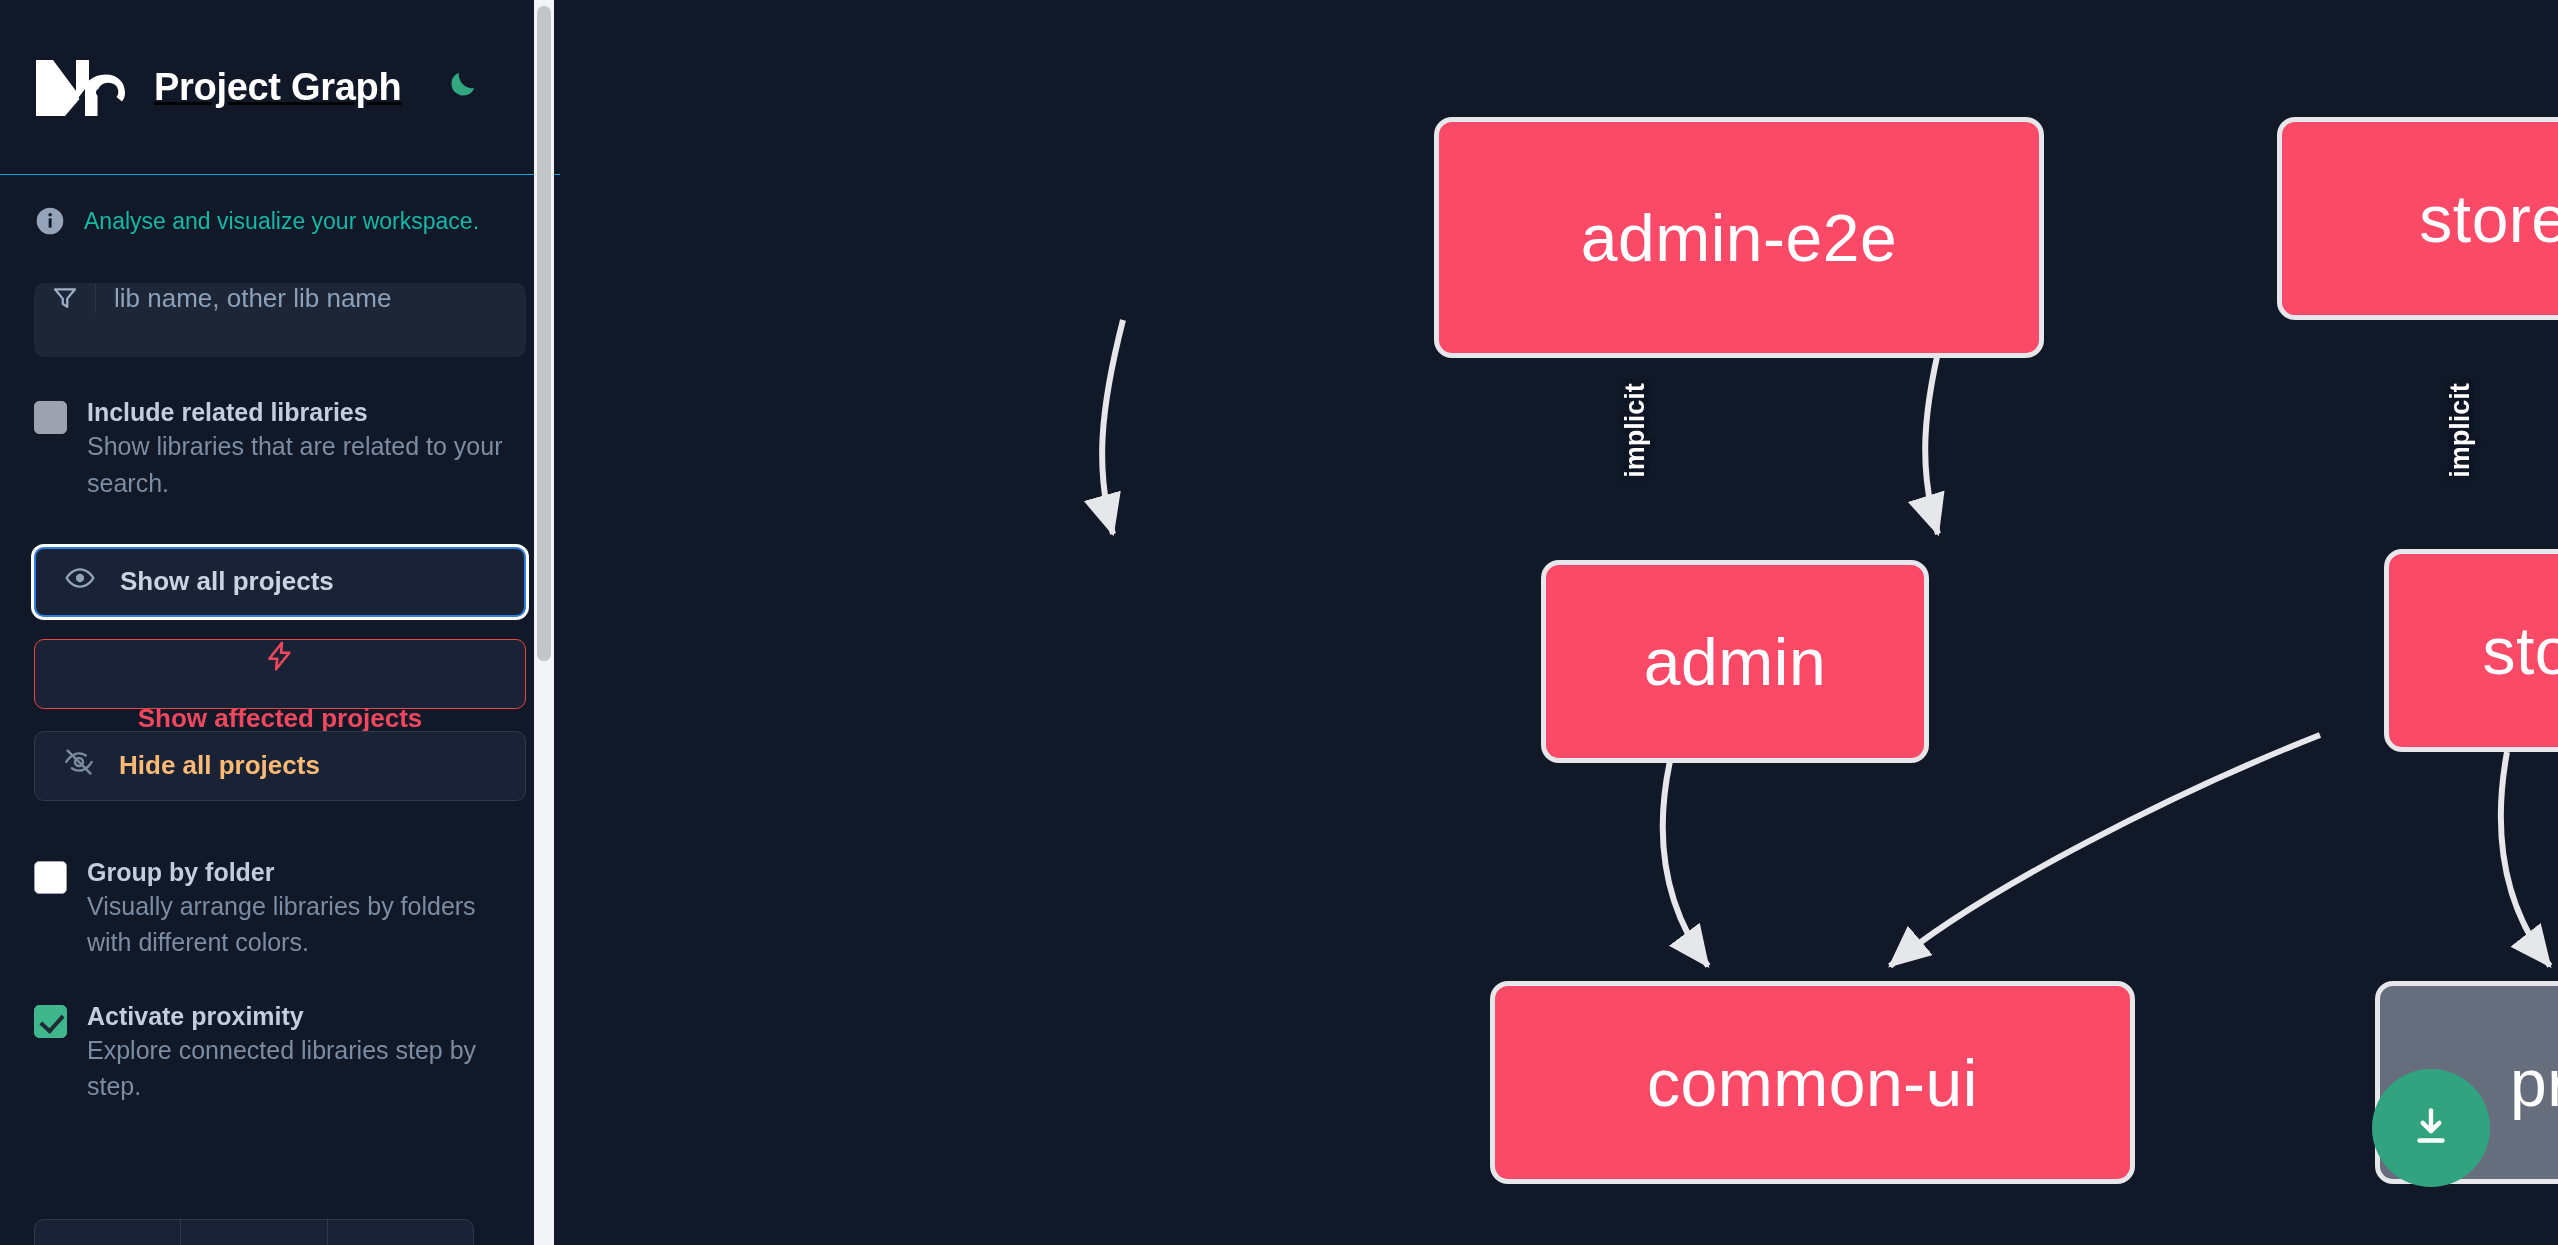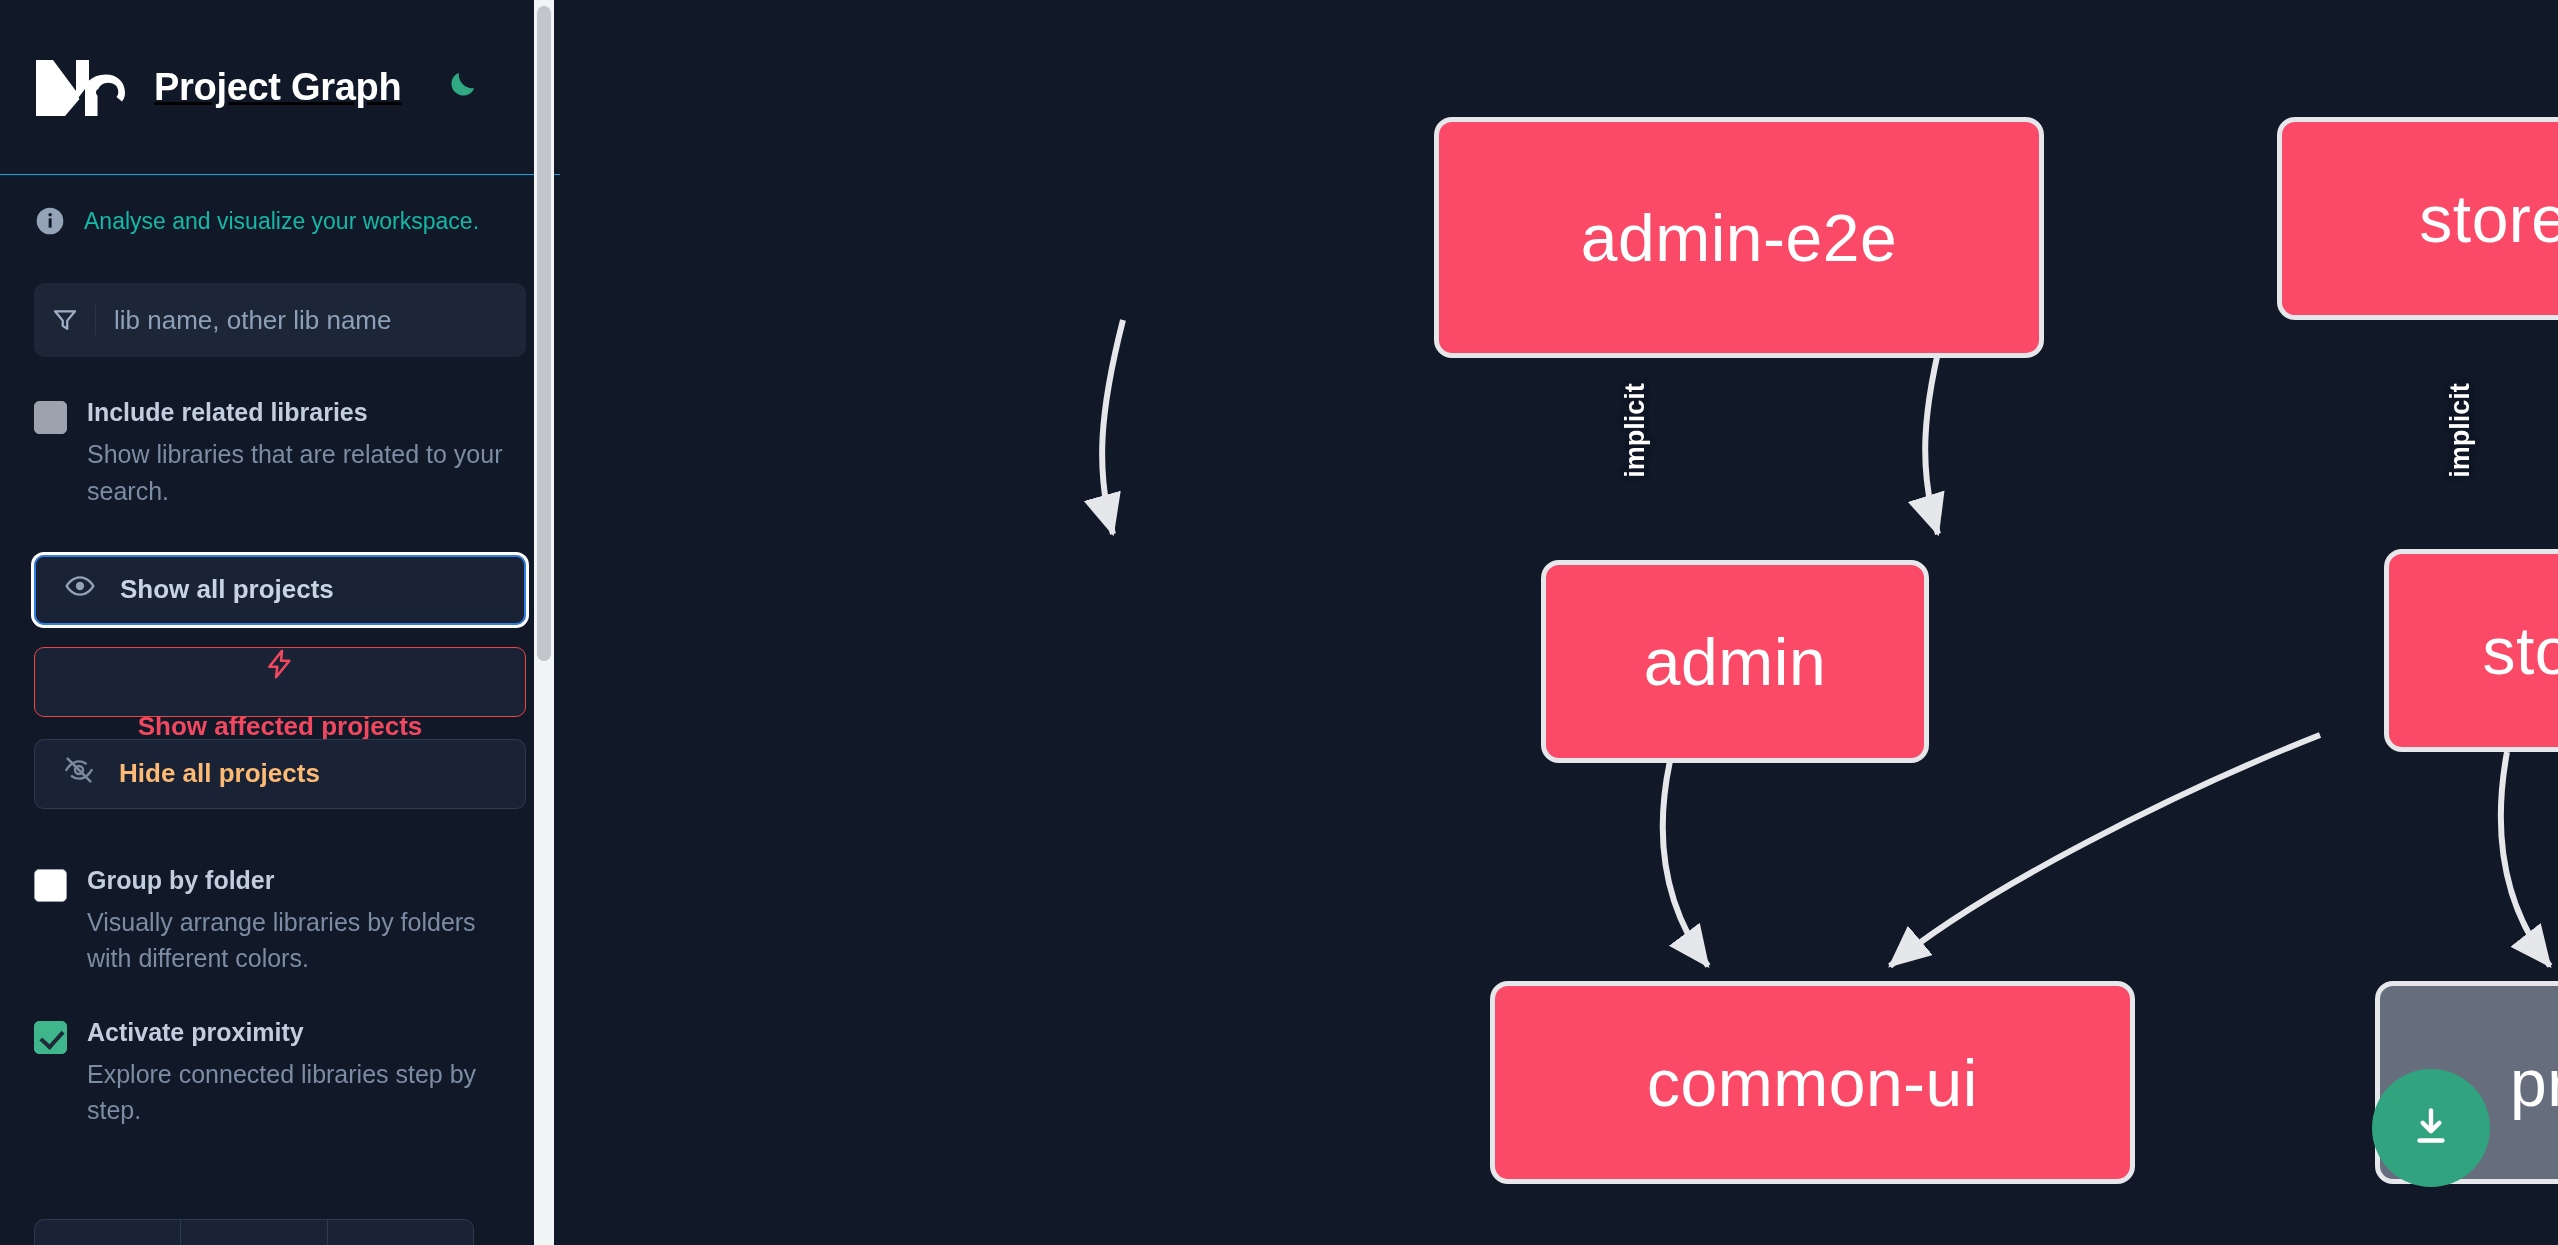--- a/index.html
+++ b/index.html
@@ -40,21 +40,21 @@
   .sb-tagline {
     display: flex; align-items: center; gap: 18px;
     padding: 30px 34px 0 34px;
   }
   .info-icon { width: 32px; height: 32px; flex: 0 0 32px; }
   .tagline-text { font-size: 23px; color: #14b8a6; white-space: nowrap; }
 
   .sb-body { padding: 46px 34px 0 34px; }
 
   .search-row {
-    display: flex; align-items: center;
+    display: flex; align-items: flex-start;
     height: 74px; border-radius: 10px;
     background: #1c2636; overflow: hidden;
   }
   .search-icon-box {
     width: 62px; display: flex; align-items: center; justify-content: center;
     border-right: 1px solid #2b3648;
   }
   .search-input {
     flex: 1; background: transparent; border: none; outline: none;
     color: #cbd5e1; font-size: 26px;
@@ -72,21 +72,21 @@
   .cbox.grey  { background: #9ca3af; border-color: #9ca3af; }
   .cbox.white { background: #ffffff; border-color: #9ca3af; }
   .cbox.green { background: #3fb68b; border-color: #3fb68b; }
   .cbox.green::after {
     content: ""; position: absolute; left: 10px; top: 4px;
     width: 10px; height: 18px; border: solid #1f2937;
     border-width: 0 4px 4px 0; transform: rotate(42deg);
   }
   .check-texts { flex: 1; }
   .check-title { font-size: 25px; font-weight: 700; color: #c2cddd; line-height: 1.25; }
-  .check-desc  { font-size: 25px; color: #7c8ca3; line-height: 1.45; margin-top: 8px; }
+  .check-desc  { font-size: 25px; color: #7c8ca3; line-height: 1.45; margin-top: 0; }
 
   .btn-stack { margin-top: 46px; display: flex; flex-direction: column; gap: 22px; }
   .gbtn {
     display: flex; align-items: center; gap: 24px;
     height: 70px; padding: 0 28px;
     border-radius: 10px; background: #1a2335;
     font-size: 26px; font-weight: 700; cursor: pointer;
     border: 1px solid #2e3a4e; color: #c9d4e3;
     font-family: "Liberation Sans", sans-serif;
     text-align: left;

